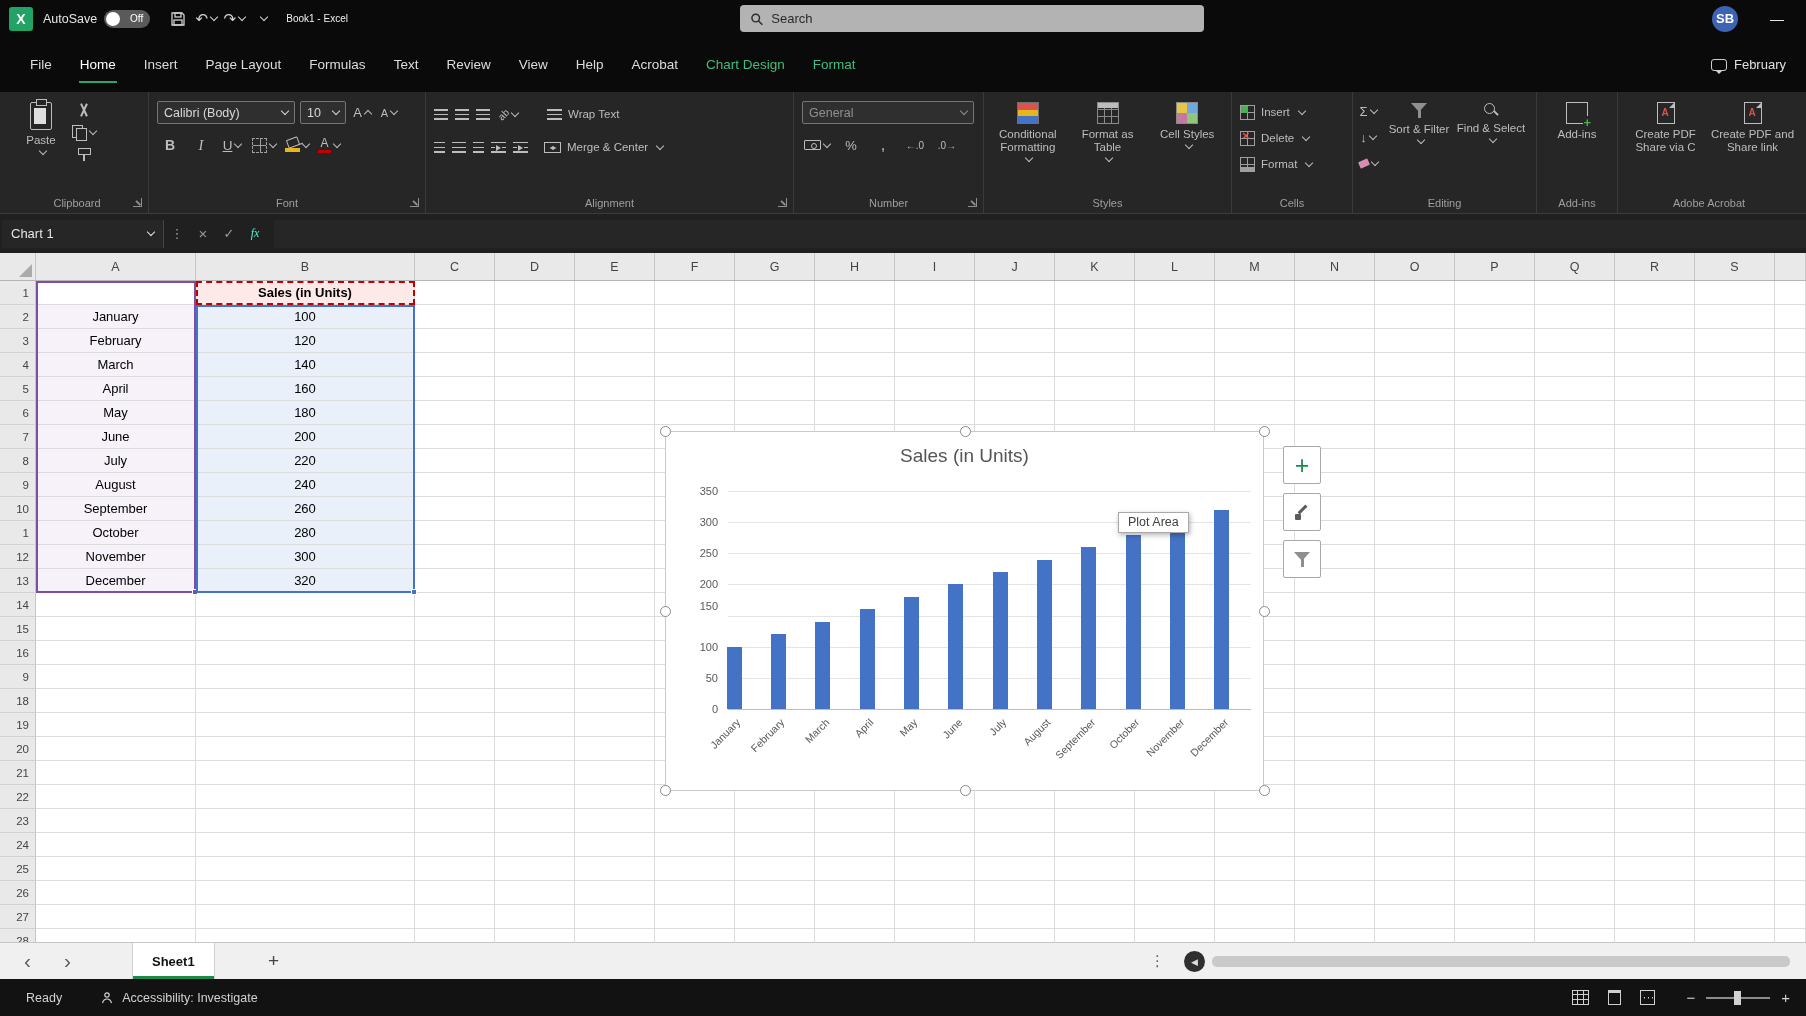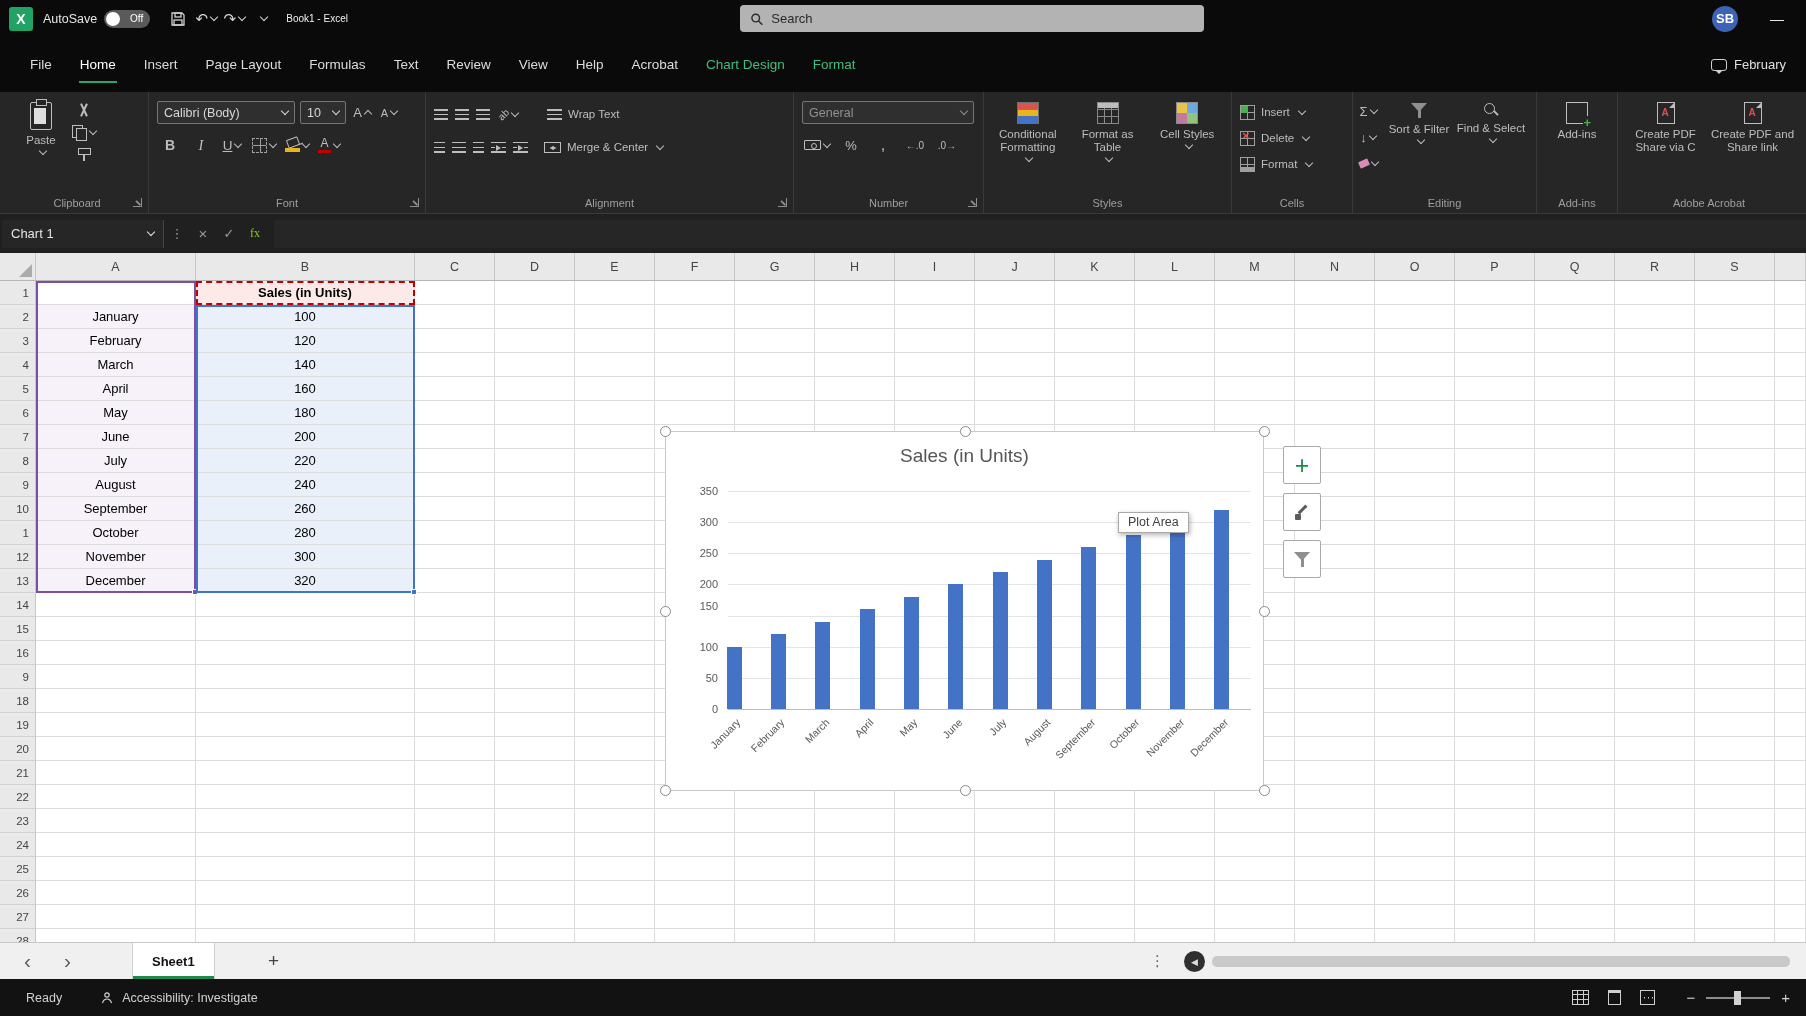--- a/index.html
+++ b/index.html
@@ -114,21 +114,21 @@
 .ic-addins::after{content:"+";position:absolute;right:-4px;bottom:-6px;color:#4CAF50;font-size:13px;font-weight:bold;background:#262626;line-height:1}
 
 .ic-pdf{width:18px;height:22px;border:1.4px solid #bdbdbd;position:relative;background:#262626}
 .ic-pdf::before{content:"";position:absolute;right:-1.4px;top:-1.4px;width:0;height:0;border-left:6px solid transparent;border-bottom:6px solid #bdbdbd}
 .ic-pdf::after{content:"A";position:absolute;left:4px;top:4px;color:#D9534F;font-size:10px;font-weight:bold}
 
 
 #formulabar{position:absolute;top:213px;left:0;width:100%;height:40px;background:#202020;display:flex;align-items:center;border-top:1px solid #3a3a3a}
 #namebox{width:162px;height:28px;margin-left:2px;background:#262626;display:flex;align-items:center;justify-content:space-between;padding:0 9px;color:#e4e4e4;font-size:13px;border-right:1px solid #454545}
 .fb-ico{min-width:26px;height:28px;display:flex;align-items:center;justify-content:center;color:#9a9a9a;font-size:13px}
-.fx{font-family:"Liberation Serif",serif;color:#84cc16;font-size:12px}
+.fx{font-style:italic;font-family:"Liberation Serif",serif;color:#5eead4;font-size:12px}
 #formula-input{flex:1;height:28px;background:#262626;border:none;outline:none;margin-left:6px;color:#e4e4e4;font-size:13px;padding:0 8px;font-family:inherit}
 
 
 #sheet{position:absolute;top:253px;left:0;width:1806px;height:689px;background:#fff;overflow:hidden}
 #colheaders{position:absolute;top:0;left:0;height:28px;width:1806px;display:flex;background:#e9e9e9;border-bottom:1px solid #b5b5b5}
 .hcell{border-right:1px solid #c6c6c6;display:flex;align-items:center;justify-content:center;font-size:12.5px;color:#444;flex-shrink:0;height:100%}
 #corner{width:36px;height:100%;position:relative;border-right:1px solid #c6c6c6;flex-shrink:0}
 #corner::after{content:"";position:absolute;right:3px;bottom:3px;width:0;height:0;border-left:13px solid transparent;border-bottom:13px solid #ababab}
 #gridrows{position:absolute;top:28px;left:0;width:1806px;height:661px;overflow:hidden}
 .grow{display:flex;height:24px;flex-shrink:0}

